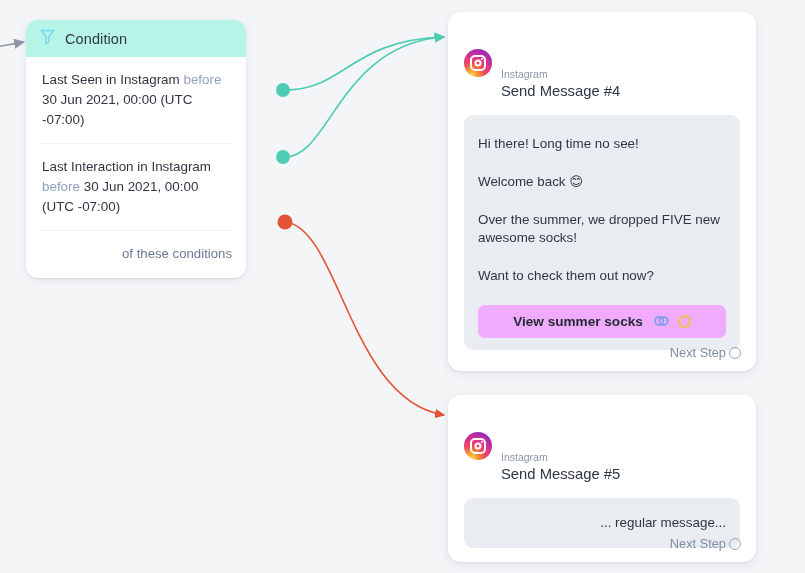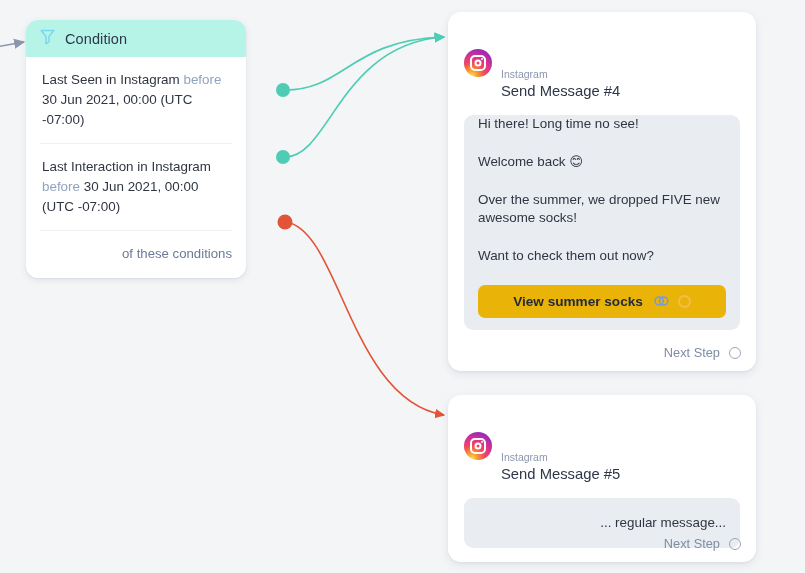--- a/index.html
+++ b/index.html
@@ -136,34 +136,34 @@
   }
   .head-title {
     font-size: 14.8px;
     color: #2d3748;
   }
 
   .bubble {
     margin: 16px 16px 0 16px;
     background: #e9edf2;
     border-radius: 9px;
-    padding: 0 14px 12px 14px;
+    padding: 20px 14px 12px 14px;
   }
   .bubble p {
     margin: 0 0 20px 0;
     font-size: 13.4px;
     line-height: 18px;
     color: #2f3542;
   }
   .bubble p:last-child { margin-bottom: 0; }
   .bubble.single p { margin: 0; }
   #bubble-msg5 { padding: 16px 14px; text-align: right; }
 
   .cta-button {
-    background: #eab308;
+    background: #f0abfc;
     border-radius: 7px;
     height: 33px;
     display: flex;
     align-items: center;
     justify-content: center;
     gap: 11px;
     padding: 0 10px;
     margin-top: 4px;
   }
   .cta-label {
@@ -178,21 +178,21 @@
     border-radius: 50%;
     box-sizing: border-box;
   }
 
   .next-step {
     position: absolute;
     right: 15px;
     bottom: 11px;
     display: flex;
     align-items: center;
-    gap: 9px;
+    gap: 3px;
   }
   .next-step-label {
     font-size: 12.8px;
     color: #7f8da4;
   }
   .next-step-dot {
     width: 12px; height: 12px;
     border: 1.6px solid #9aa7bb;
     border-radius: 50%;
     box-sizing: border-box;

